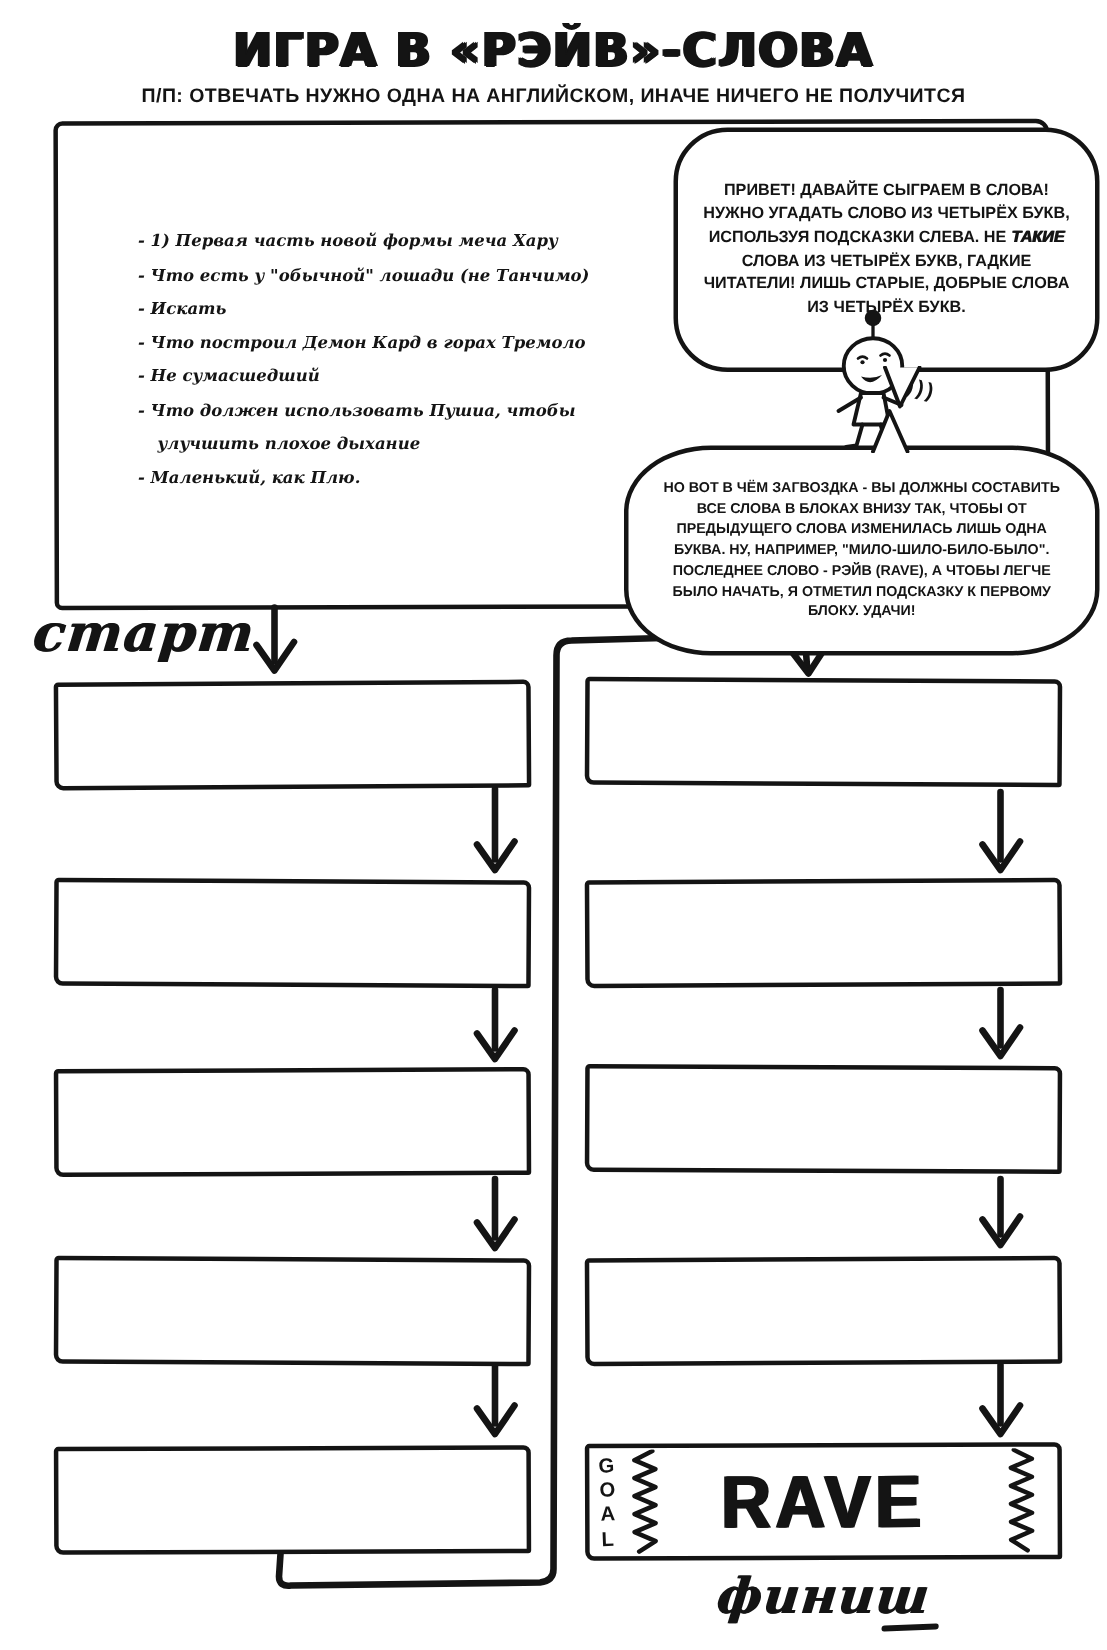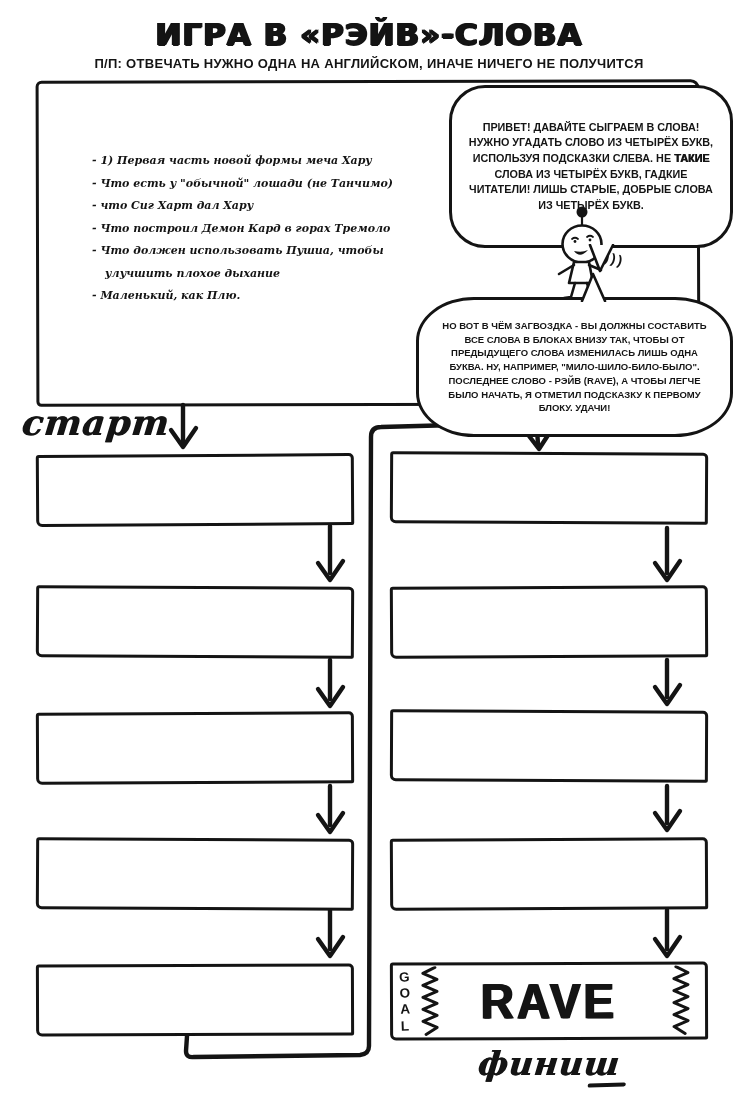--- a/index.html
+++ b/index.html
@@ -40,21 +40,21 @@
   
   .bubble {
     box-sizing:border-box; background:var(--paper);
     border:3px solid var(--ink); z-index:2;
     display:flex; align-items:center; justify-content:center;
     text-align:center; font-weight:bold;
   }
   .bubble p { margin:0; }
   .bubble1 { left:449px; top:85px; width:284px; height:163px; border-radius:36px; font-size:10.8px; line-height:1.45; padding:12px 16px; }
   .bubble2 { left:416px; top:297px; width:317px; height:140px; border-radius:58px/44px; font-size:9.5px; line-height:1.45; padding:10px 22px; }
-  .emph { text-shadow:0.7px 0 0 currentColor;text-align:right; }
+  .emph { font-style:italic; text-shadow:0.7px 0 0 currentColor;text-align:right; }
   .tail { z-index:3; }
 
   .sound-marks {
     left:598px; top:250px; font-size:14px; font-weight:bold;
     letter-spacing:2px; transform:rotate(14deg); z-index:2;
   }
   .chibi { left:528px; top:203px; z-index:2; }
 
   
   .start-label {
@@ -114,22 +114,23 @@
 <body>
 
 <div class="abs title">ИГРА В «РЭЙВ»-СЛОВА</div>
 <div class="abs subtitle">П/П: ОТВЕЧАТЬ НУЖНО ОДНА НА АНГЛИЙСКОМ, ИНАЧЕ НИЧЕГО НЕ ПОЛУЧИТСЯ</div>
 
 <div class="abs panel"></div>
 
 <ul class="abs clues">
   <li>- 1) Первая часть новой формы меча Хару</li>
   <li>- Что есть у "обычной" лошади (не Танчимо)</li>
-  <li>- что Сиг Харт дал Хару</li>
+  <li>- Искать</li>
   <li>- Что построил Демон Кард в горах Тремоло</li>
+  <li>- Не сумасшедший</li>
   <li>- Что должен использовать Пушиа, чтобы улучшить плохое дыхание</li>
   <li>- Маленький, как Плю.</li>
 </ul>
 
 <div class="abs bubble bubble1">
   <p><span>ПРИВЕТ! ДАВАЙТЕ СЫГРАЕМ В СЛОВА! НУЖНО УГАДАТЬ СЛОВО ИЗ ЧЕТЫРЁХ БУКВ, ИСПОЛЬЗУЯ ПОДСКАЗКИ СЛЕВА. НЕ </span><span class="emph">ТАКИЕ</span><span> СЛОВА ИЗ ЧЕТЫРЁХ БУКВ, ГАДКИЕ ЧИТАТЕЛИ! ЛИШЬ СТАРЫЕ, ДОБРЫЕ СЛОВА ИЗ ЧЕТЫРЁХ БУКВ.</span></p>
 </div>
 <svg class="abs tail" style="left:588px; top:244px;" width="28" height="30">
   <path d="M2,1 L12,27 L25,1" fill="#ffffff" stroke="#141414" stroke-width="2.6" stroke-linecap="round" stroke-linejoin="round"></path>
 </svg>

